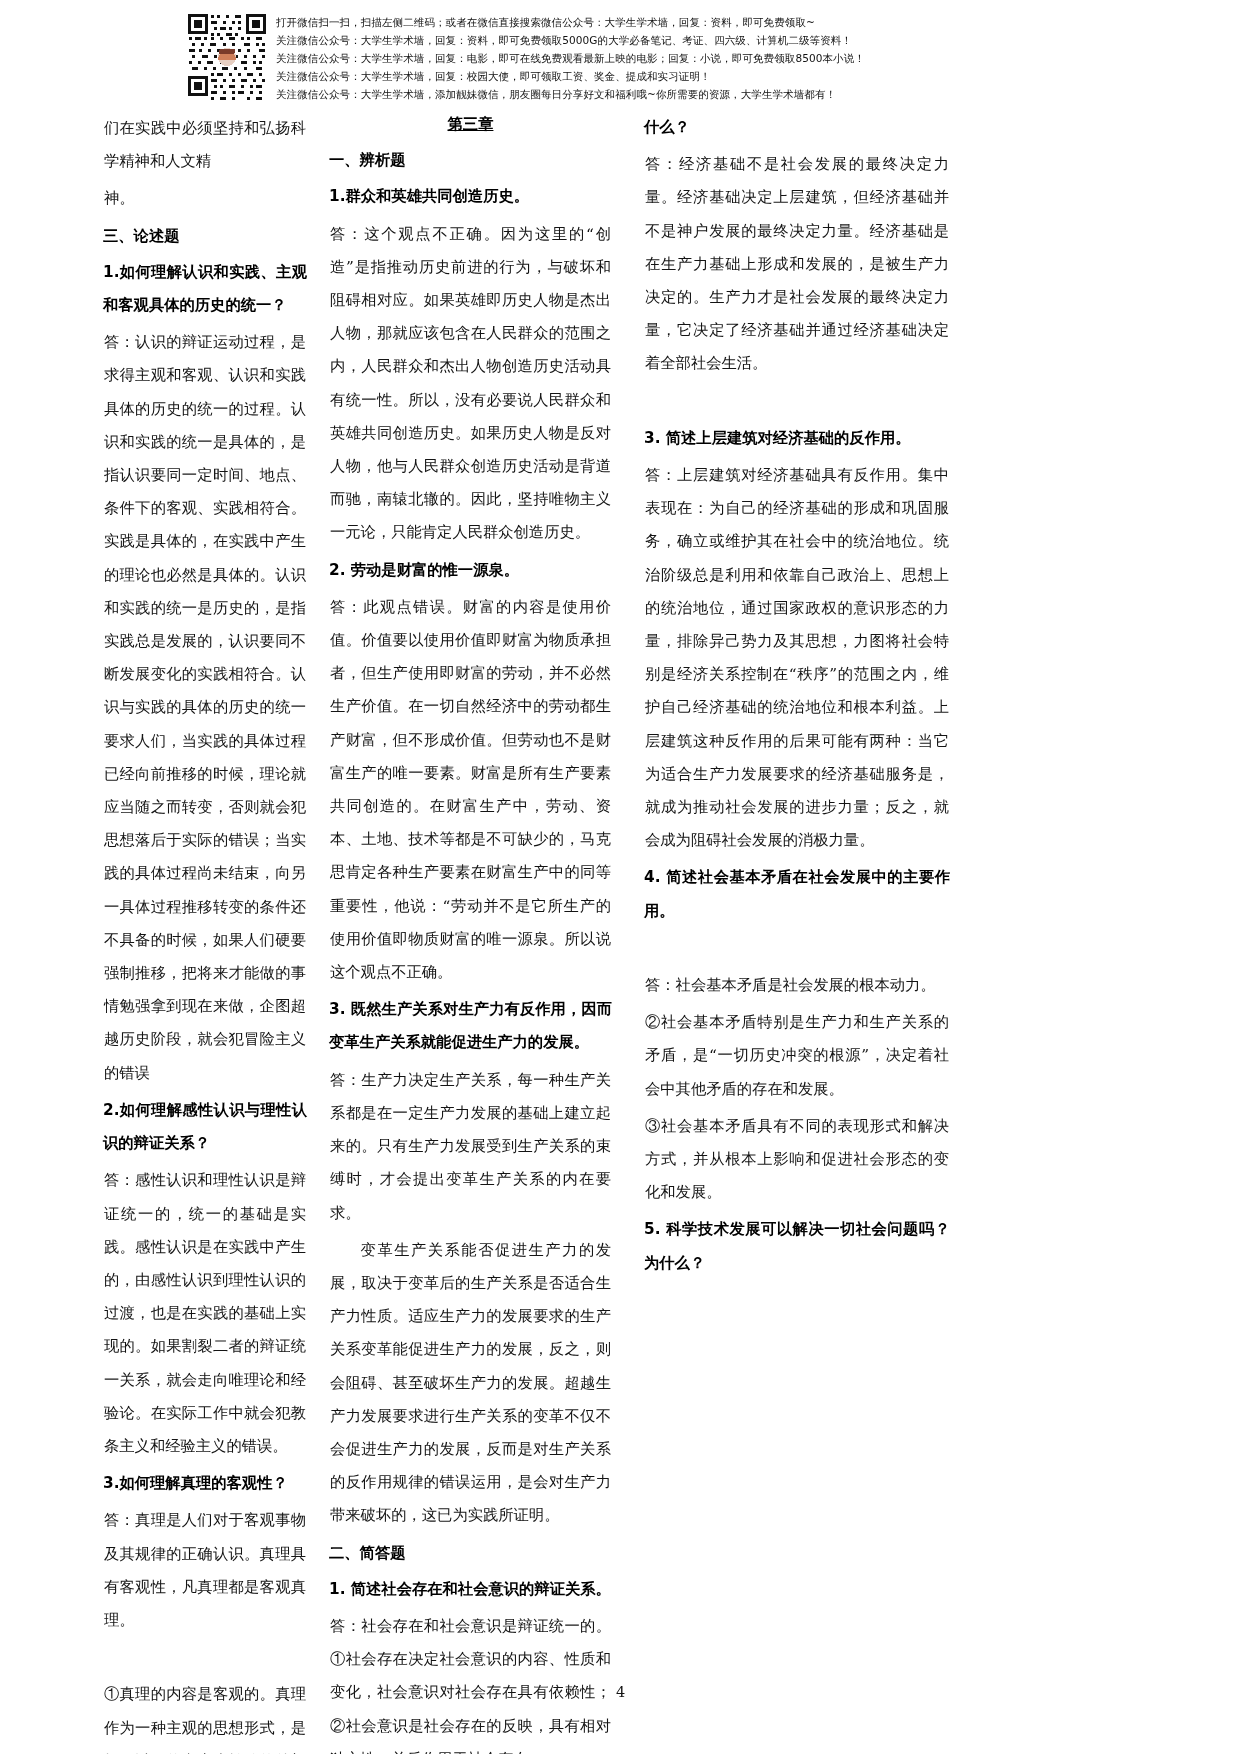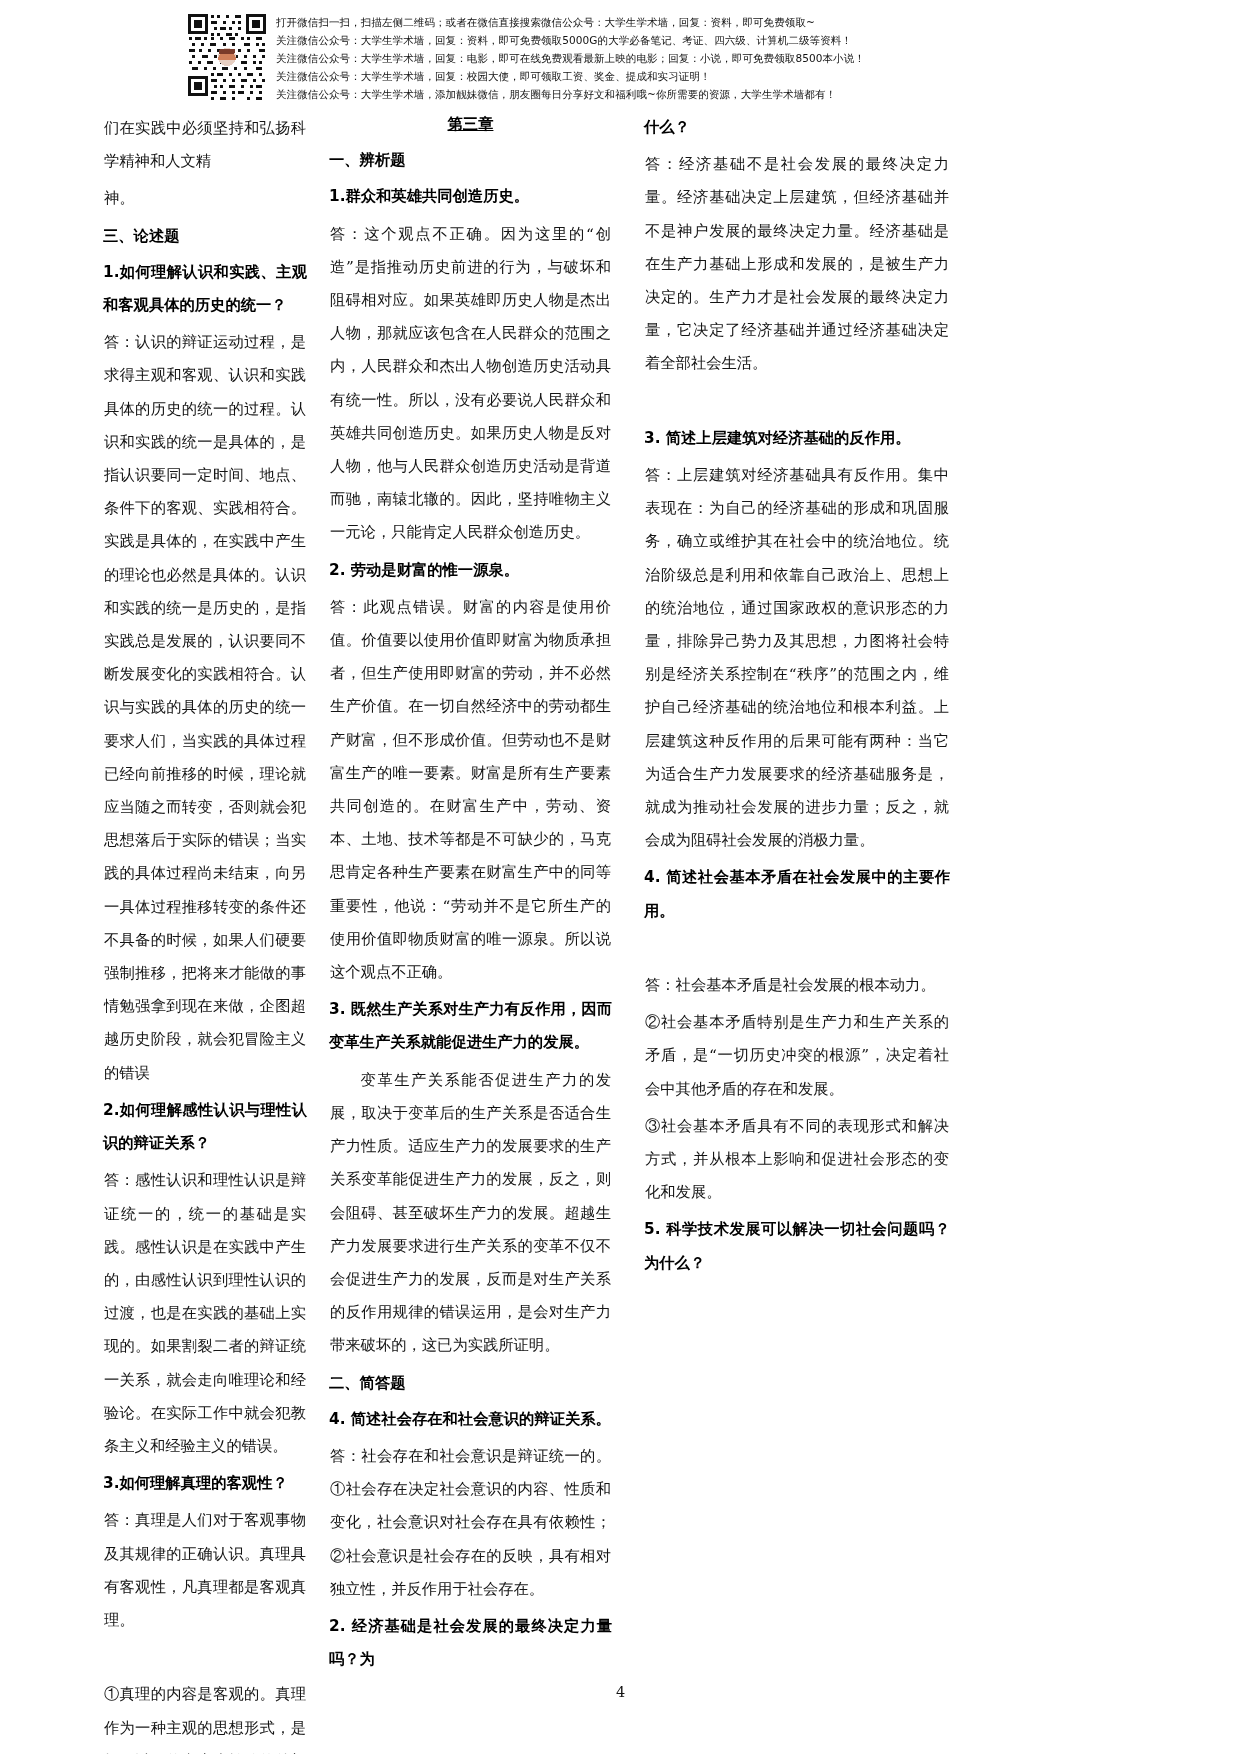--- a/index.html
+++ b/index.html
@@ -268,23 +268,24 @@
     </div>
 
     <div class="col col-2">
       <p class="center">第三章</p>
       <p class="b">一、辨析题</p>
       <p class="b">1.群众和英雄共同创造历史。</p>
       <p class="t">答：这个观点不正确。因为这里的“创造”是指推动历史前进的行为，与破坏和阻碍相对应。如果英雄即历史人物是杰出人物，那就应该包含在人民群众的范围之内，人民群众和杰出人物创造历史活动具有统一性。所以，没有必要说人民群众和英雄共同创造历史。如果历史人物是反对人物，他与人民群众创造历史活动是背道而驰，南辕北辙的。因此，坚持唯物主义一元论，只能肯定人民群众创造历史。</p>
       <p class="b">2. 劳动是财富的惟一源泉。</p>
       <p class="t">答：此观点错误。财富的内容是使用价值。价值要以使用价值即财富为物质承担者，但生产使用即财富的劳动，并不必然生产价值。在一切自然经济中的劳动都生产财富，但不形成价值。但劳动也不是财富生产的唯一要素。财富是所有生产要素共同创造的。在财富生产中，劳动、资本、土地、技术等都是不可缺少的，马克思肯定各种生产要素在财富生产中的同等重要性，他说：“劳动并不是它所生产的使用价值即物质财富的唯一源泉。所以说这个观点不正确。</p>
       <p class="b">3. 既然生产关系对生产力有反作用，因而变革生产关系就能促进生产力的发展。</p>
+      <p class="t">答：生产力决定生产关系，每一种生产关系都是在一定生产力发展的基础上建立起来的。只有生产力发展受到生产关系的束缚时，才会提出变革生产关系的内在要求。</p>
       <p class="t indent">变革生产关系能否促进生产力的发展，取决于变革后的生产关系是否适合生产力性质。适应生产力的发展要求的生产关系变革能促进生产力的发展，反之，则会阻碍、甚至破坏生产力的发展。超越生产力发展要求进行生产关系的变革不仅不会促进生产力的发展，反而是对生产关系的反作用规律的错误运用，是会对生产力带来破坏的，这已为实践所证明。</p>
       <p class="b">二、简答题</p>
-      <p class="b">4. 简述社会存在和社会意识的辩证关系。</p>
+      <p class="b">1. 简述社会存在和社会意识的辩证关系。</p>
       <p class="t">答：社会存在和社会意识是辩证统一的。①社会存在决定社会意识的内容、性质和变化，社会意识对社会存在具有依赖性；②社会意识是社会存在的反映，具有相对独立性，并反作用于社会存在。</p>
       <p class="b">2. 经济基础是社会发展的最终决定力量吗？为</p>
     </div>
 
     <div class="col col-3">
       <p class="b">什么？</p>
       <p class="t">答：经济基础不是社会发展的最终决定力量。经济基础决定上层建筑，但经济基础并不是神户发展的最终决定力量。经济基础是在生产力基础上形成和发展的，是被生产力决定的。生产力才是社会发展的最终决定力量，它决定了经济基础并通过经济基础决定着全部社会生活。</p>
       <p class="t gap"></p>
       <p class="b">3. 简述上层建筑对经济基础的反作用。</p>
       <p class="t">答：上层建筑对经济基础具有反作用。集中表现在：为自己的经济基础的形成和巩固服务，确立或维护其在社会中的统治地位。统治阶级总是利用和依靠自己政治上、思想上的统治地位，通过国家政权的意识形态的力量，排除异己势力及其思想，力图将社会特别是经济关系控制在“秩序”的范围之内，维护自己经济基础的统治地位和根本利益。上层建筑这种反作用的后果可能有两种：当它为适合生产力发展要求的经济基础服务是，就成为推动社会发展的进步力量；反之，就会成为阻碍社会发展的消极力量。</p>

